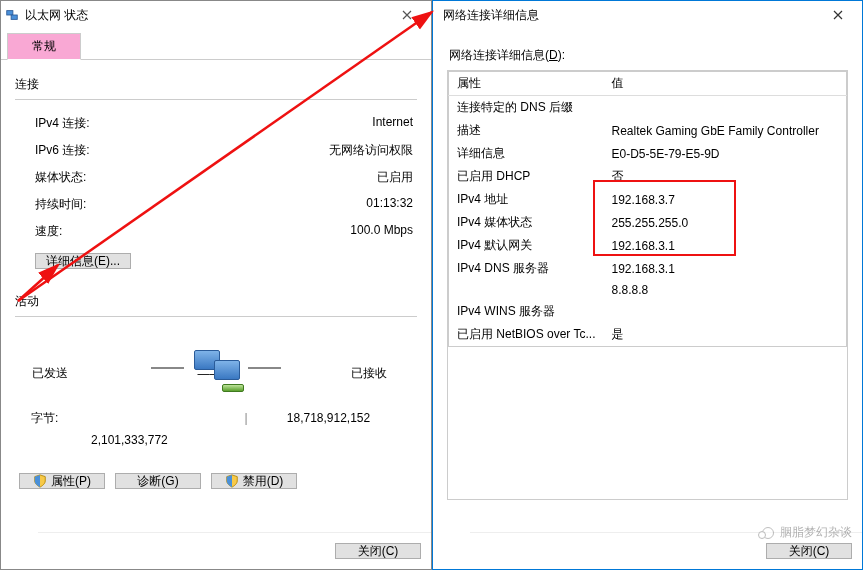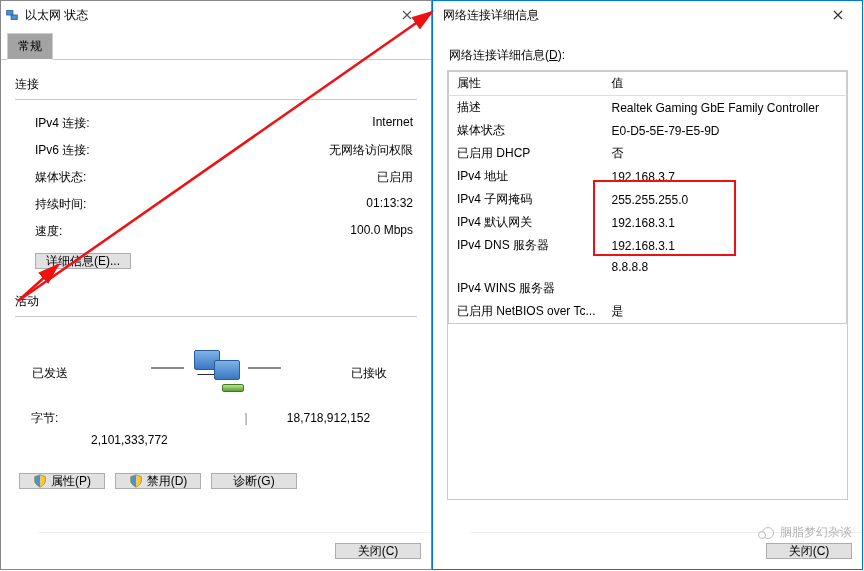--- a/index.html
+++ b/index.html
@@ -7,21 +7,21 @@
   .window { position: absolute; border: 1px solid #888; background: #fff; display: flex; flex-direction: column; }
   .win-left { left: 0; top: 0; width: 432px; height: 570px; }
   .win-right { left: 432px; top: 0; width: 431px; height: 570px; border-left-color:#0078d7; border-color:#0078d7; }
   .titlebar { display: flex; align-items: center; height: 28px; padding: 0 4px; }
   .titlebar-right { background:#fff; }
   .title-icon { width:14px; height:14px; margin-right:6px; }
   .title-text { flex:1; color:#000000; }
   .title-close { width:40px; height:28px; display:flex; align-items:center; justify-content:center; cursor:pointer; }
   .title-close svg { width:10px; height:10px; }
   .tabs { display:flex; padding:4px 6px 0 6px; border-bottom:1px solid #ccc; }
-  .tab { padding:4px 10px; border:1px solid #ccc; border-bottom:1px solid #fff; background:#a3a3a3; margin-bottom:-1px; cursor:pointer; }
+  .tab { padding:4px 24px; border:1px solid #ccc; border-bottom:1px solid #fff; background:#f9a8d4; margin-bottom:-1px; cursor:pointer; }
   .win-body { flex:1; padding:10px 14px; position:relative; }
   .section-label { margin:6px 0; }
   .hr { border:none; border-top:1px solid #ccc; margin:2px 0 10px 0; }
   .row { display:flex; justify-content:space-between; padding:5px 4px 5px 20px; }
   .row .val { text-align:right; }
   .btn { display:inline-flex; align-items:center; justify-content:center; min-width:86px; height:16px; padding:0 10px; border:1px solid #adadad; background:#e1e1e1; cursor:pointer; }
   .details-btn-wrap { padding:8px 0 0 20px; }
   .activity { position:relative; height:120px; }
   .activity-labels { display:flex; justify-content:space-between; align-items:center; position:absolute; top:38px; left:17px; right:30px; }
   .activity-mid { width:130px; height:70px; position:absolute; left:50%; top:6px; transform:translateX(-50%); display:flex; align-items:center; justify-content:center; gap:6px; }
@@ -131,28 +131,28 @@
     <div style="height:22px"></div>
     <div class="bottom-btns">
       <div class="btn">
         <svg class="shield" viewBox="0 0 16 16">
             <path d="M8 1 L14 3 V8 C14 12 8 15 8 15 C8 15 2 12 2 8 V3 Z" fill="#f7c948" stroke="#b38600"></path>
             <path d="M8 1 L8 15 C8 15 2 12 2 8 V3 Z" fill="#4a90d9"></path>
           </svg>
         <span>属性(P)</span>
       </div>
       <div class="btn">
+        <span>诊断(G)</span>
+      </div>
+      <div class="btn">
         <svg class="shield" viewBox="0 0 16 16">
             <path d="M8 1 L14 3 V8 C14 12 8 15 8 15 C8 15 2 12 2 8 V3 Z" fill="#f7c948" stroke="#b38600"></path>
             <path d="M8 1 L8 15 C8 15 2 12 2 8 V3 Z" fill="#4a90d9"></path>
           </svg>
         <span>禁用(D)</span>
-      </div>
-      <div class="btn">
-        <span>诊断(G)</span>
       </div>
     </div>
   </div>
   <div class="dialog-footer">
     <div class="btn">关闭(C)</div>
   </div>
 </div>
 
 <div class="window win-right">
   <div class="titlebar titlebar-right">
@@ -170,37 +170,41 @@
     <div style="border:1px solid #ccc; height:430px; overflow:hidden;">
       <table class="props-table">
         <thead>
             <tr>
           <th>属性</th>
           <th>值</th>
         </tr>
           </thead>
         <tbody id="details-body">
             <tr>
+              <td class="prop">连接特定的 DNS 后缀</td>
+              <td></td>
+            </tr>
+            <tr>
               <td class="prop">描述</td>
               <td>Realtek Gaming GbE Family Controller</td>
             </tr>
             <tr>
-              <td class="prop">媒体状态</td>
+              <td class="prop">详细信息</td>
               <td>E0-D5-5E-79-E5-9D</td>
             </tr>
             <tr>
               <td class="prop">已启用 DHCP</td>
               <td>否</td>
             </tr>
             <tr>
               <td class="prop">IPv4 地址</td>
               <td>192.168.3.7</td>
             </tr>
             <tr>
-              <td class="prop">IPv4 子网掩码</td>
+              <td class="prop">IPv4 媒体状态</td>
               <td>255.255.255.0</td>
             </tr>
             <tr>
               <td class="prop">IPv4 默认网关</td>
               <td>192.168.3.1</td>
             </tr>
             <tr>
               <td class="prop">IPv4 DNS 服务器</td>
               <td>192.168.3.1</td>
             </tr>

